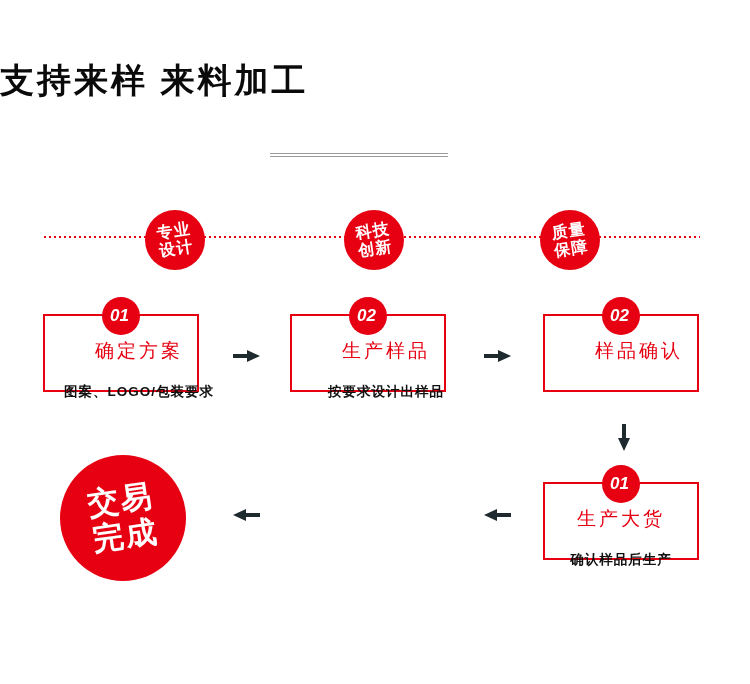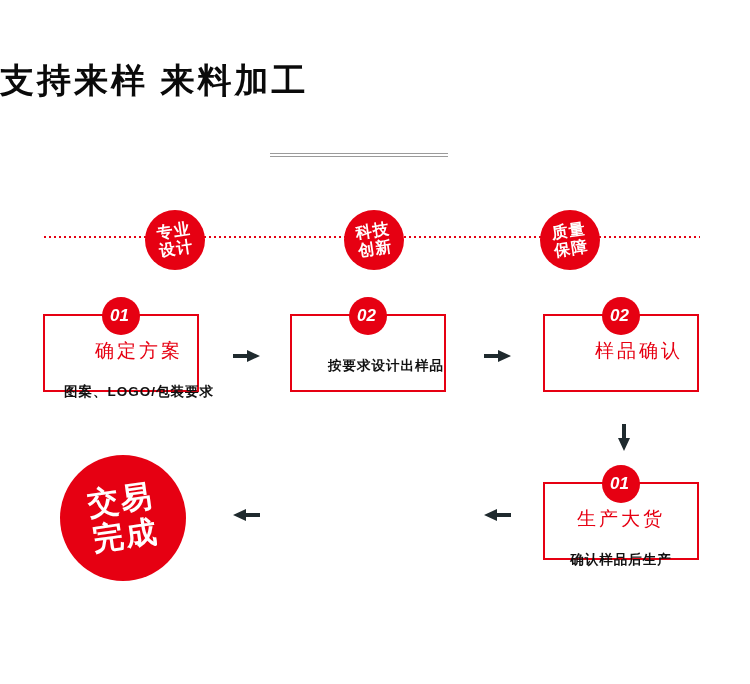--- a/index.html
+++ b/index.html
@@ -166,20 +166,21 @@
     <div class="fc-text"><span>质量</span><br><span>保障</span></div>
   </div>
 
   <div class="step-box row1 col-a">
     <div class="step-badge">01</div>
     <div class="step-title">确定方案</div>
     <div class="step-subtitle">图案、LOGO/包装要求</div>
   </div>
   <div class="step-box row1 col-b">
     <div class="step-badge">02</div>
+    <div class="step-title">生产样品</div>
     <div class="step-subtitle">按要求设计出样品</div>
   </div>
   <div class="step-box row1 col-c">
     <div class="step-badge">02</div>
     <div class="step-title">样品确认</div>
   </div>
 
   <div class="step-box row2 col-c">
     <div class="step-badge">01</div>
     <div class="step-title">生产大货</div>

